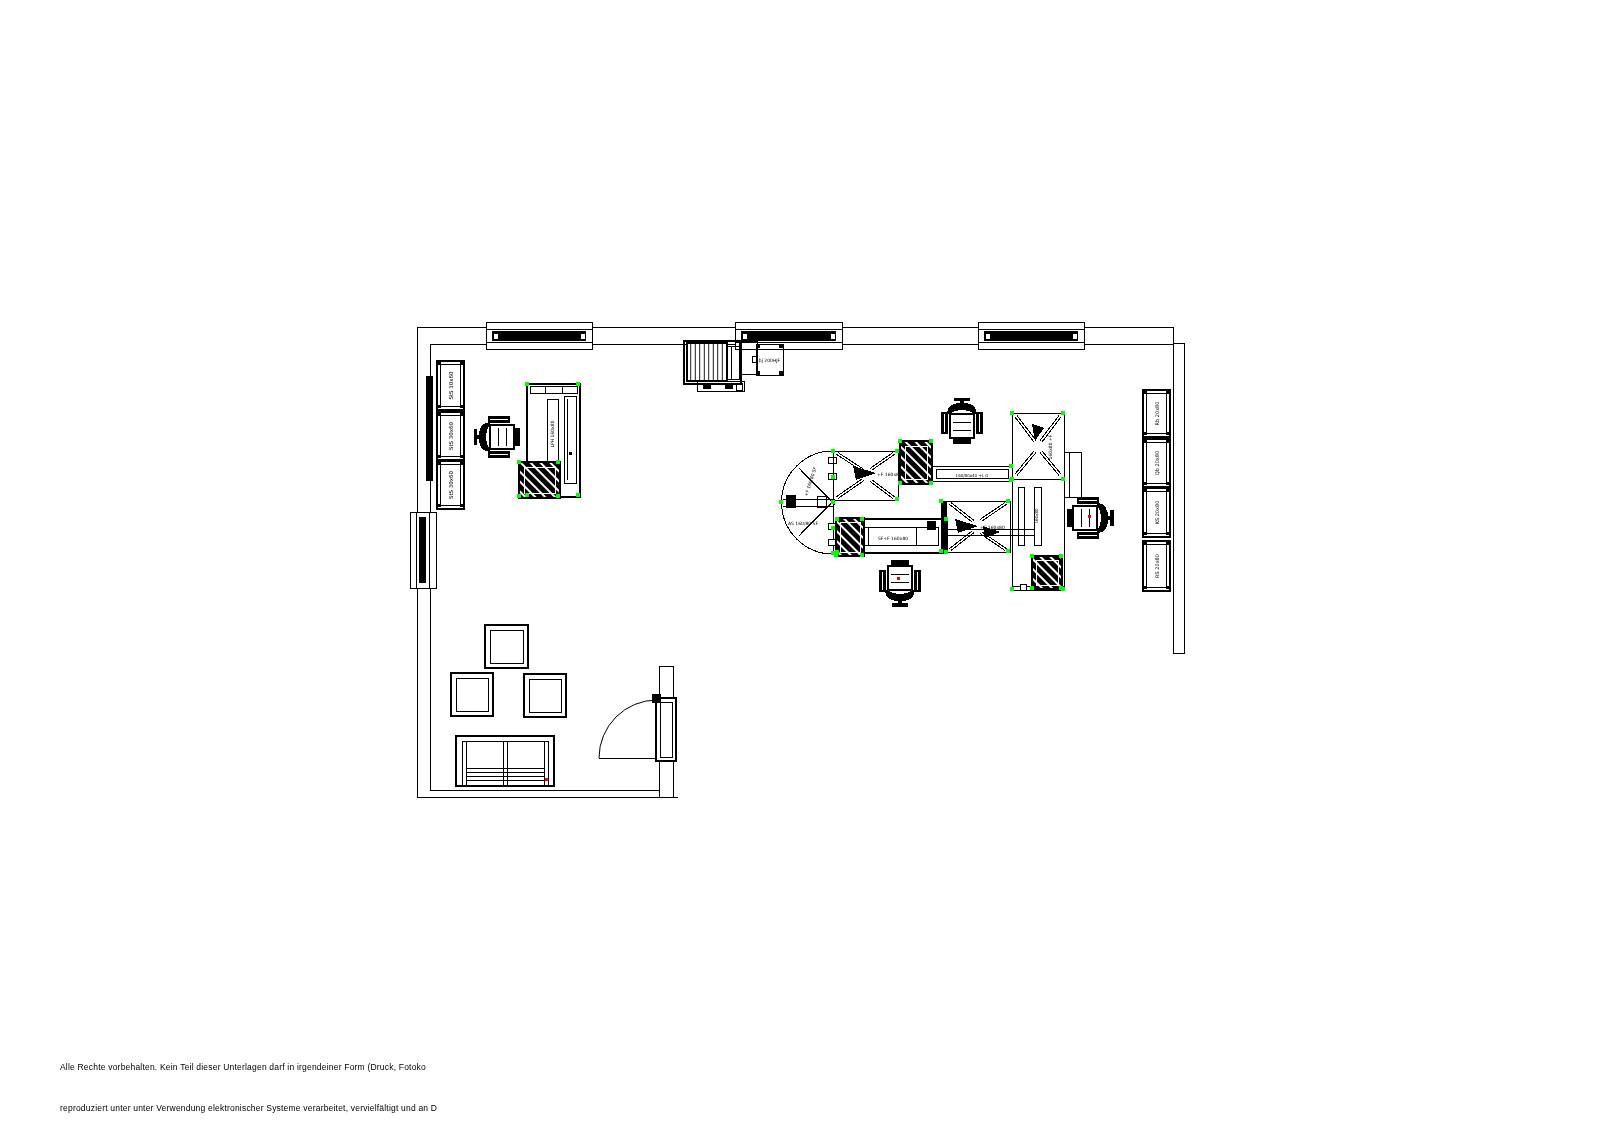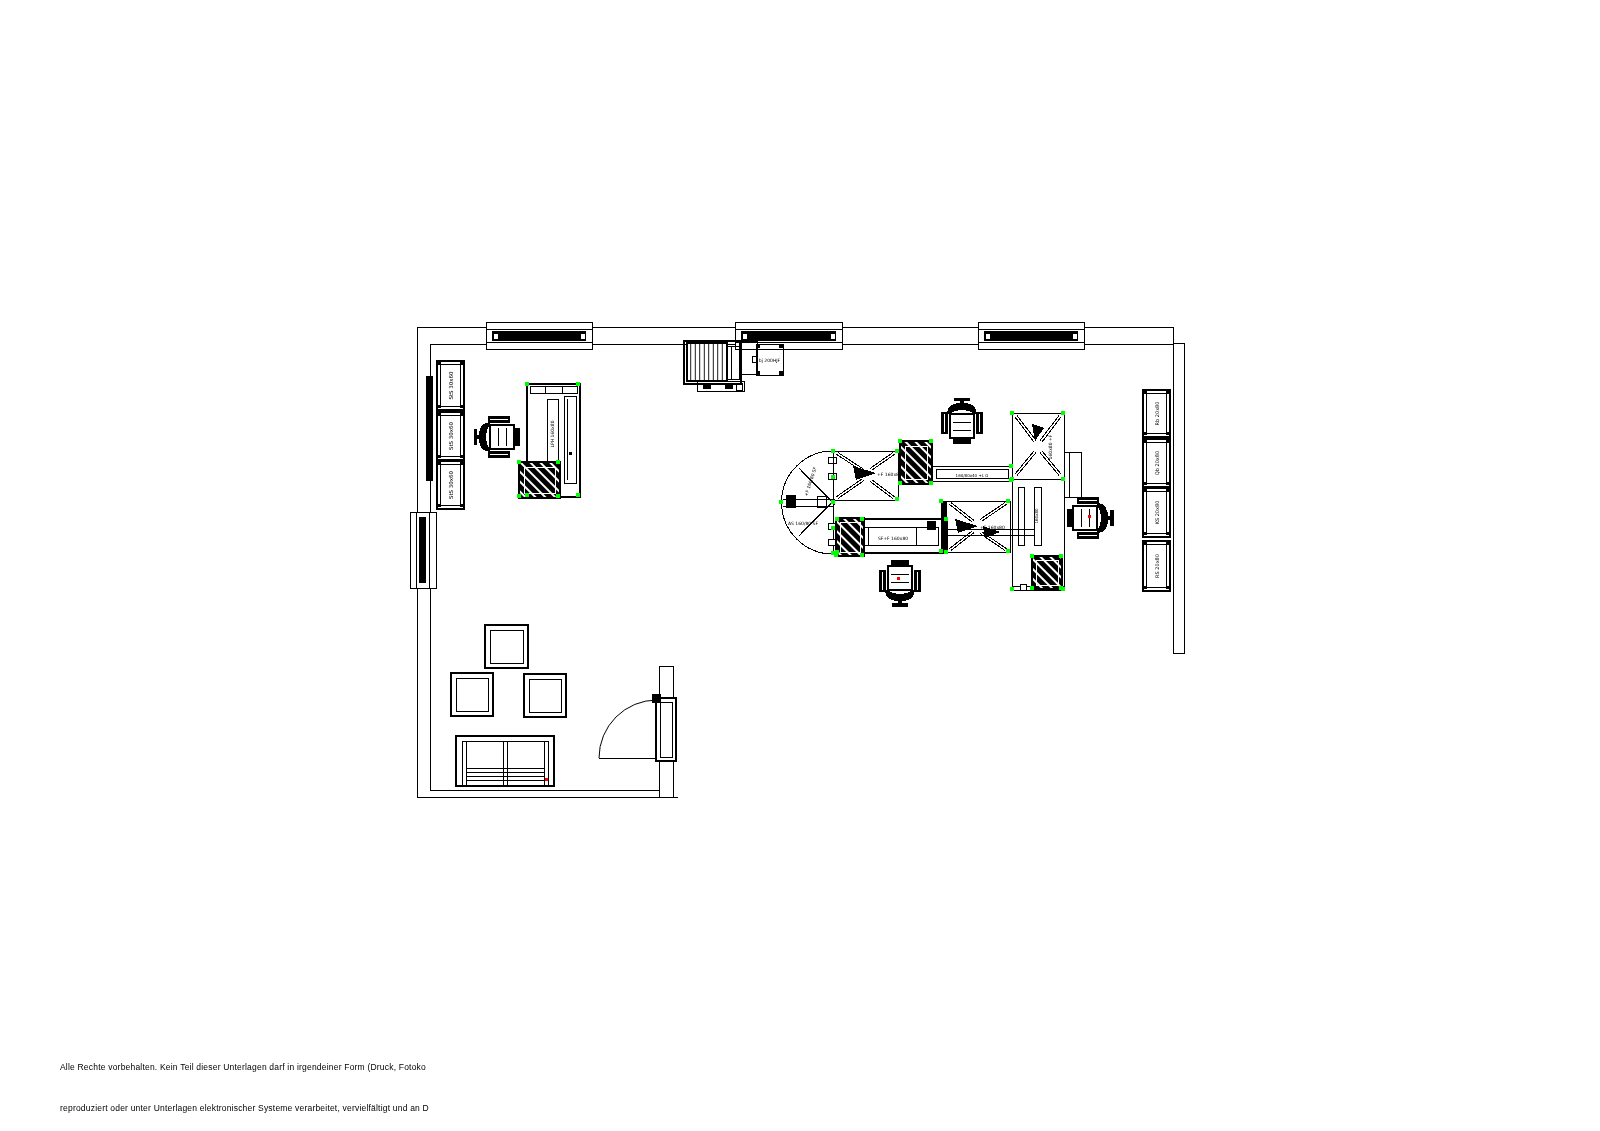--- a/index.html
+++ b/index.html
@@ -403,14 +403,14 @@
 
   <g>
     <rect class="redmark" x="897" y="577" width="3" height="3"></rect>
     <rect class="redmark" x="1088" y="515" width="3" height="3"></rect>
     <rect class="redmark" x="545" y="778" width="3" height="3"></rect>
   </g>
 </svg>
 
 <div class="footer">
   <div>Alle Rechte vorbehalten. Kein Teil dieser Unterlagen darf in irgendeiner Form (Druck, Fotoko</div>
-  <div>reproduziert oder unter Unterlagen elektronischer Systeme verarbeitet, vervielfältigt und an D</div>
+  <div>reproduziert unter unter Verwendung elektronischer Systeme verarbeitet, vervielfältigt und an D</div>
 </div>
 
 </body></html>

